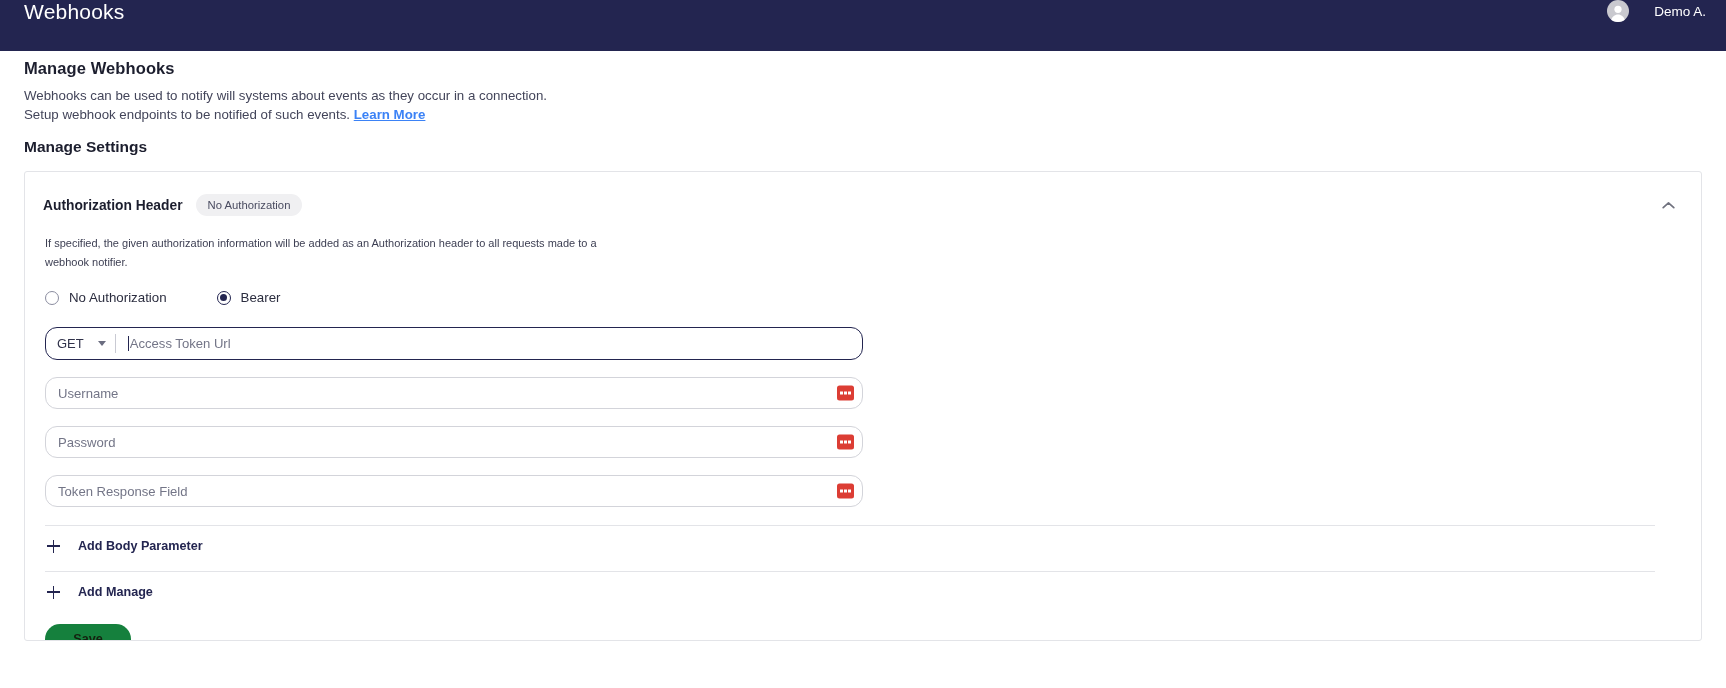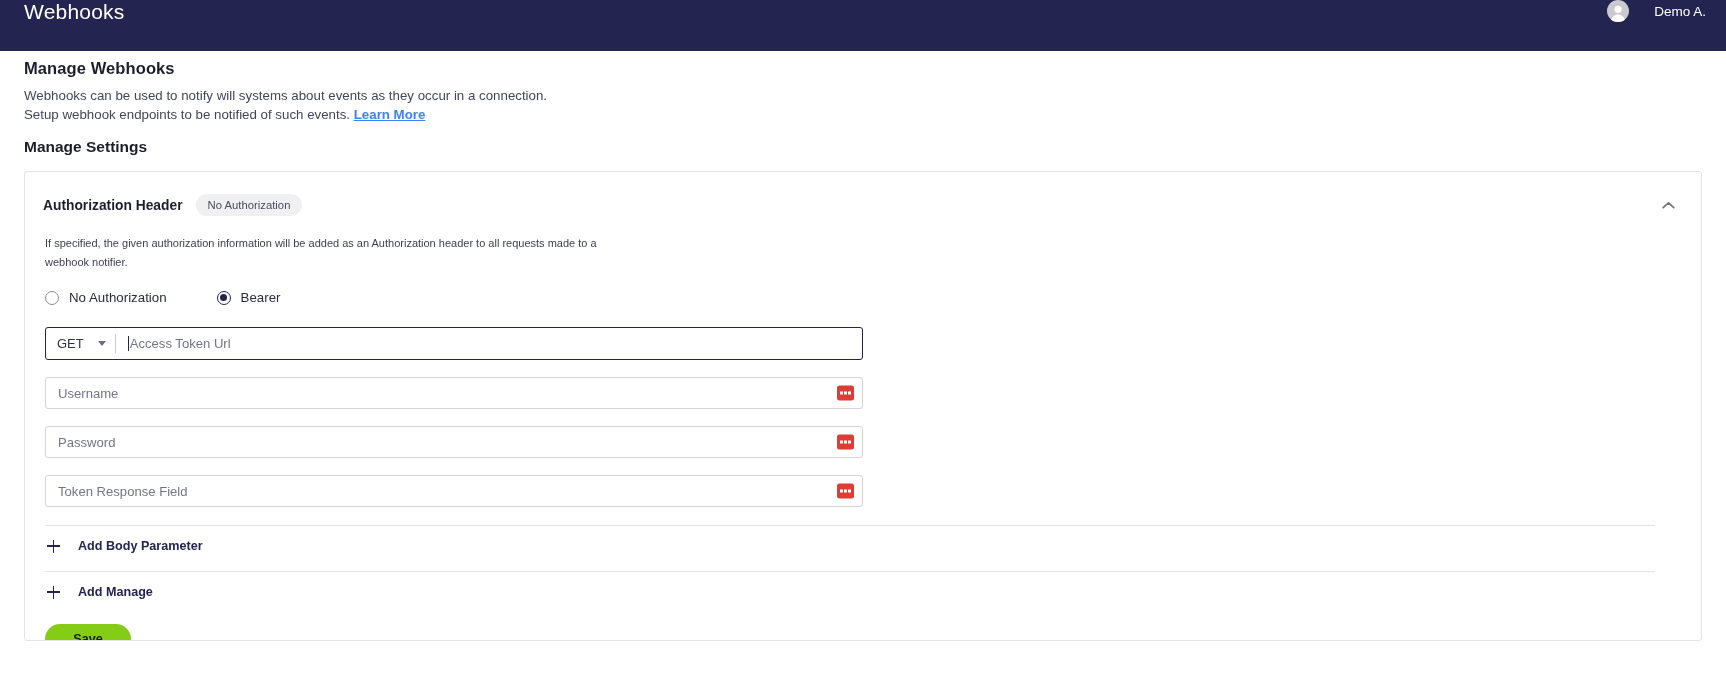--- a/index.html
+++ b/index.html
@@ -176,21 +176,21 @@
     color: #2b2d3f;
   }
 
   
   .field {
     margin-top: 17px;
     margin-left: 2px;
     width: 818px;
     height: 32px;
     border: 1px solid #d3d4da;
-    border-radius: 3px;
+    border-radius: 12px;
     display: flex;
     align-items: center;
     background: #fff;
     position: relative;
   }
   .field.first {
     margin-top: 22px;
     border: 1.5px solid #232550;
     height: 33px;
   }
@@ -296,21 +296,21 @@
     font-weight: bold;
     color: #232550;
   }
 
   
   .save-btn {
     margin-top: 25px;
     margin-left: 2px;
     width: 86px;
     height: 30px;
-    background: #84cc16;
+    background: #15803d;
     border: none;
     border-radius: 15px;
     color: #14210f;
     font-family: "Liberation Sans", sans-serif;
     font-size: 12.6px;
     font-weight: bold;
     cursor: pointer;
   }
 </style>
 </head>

